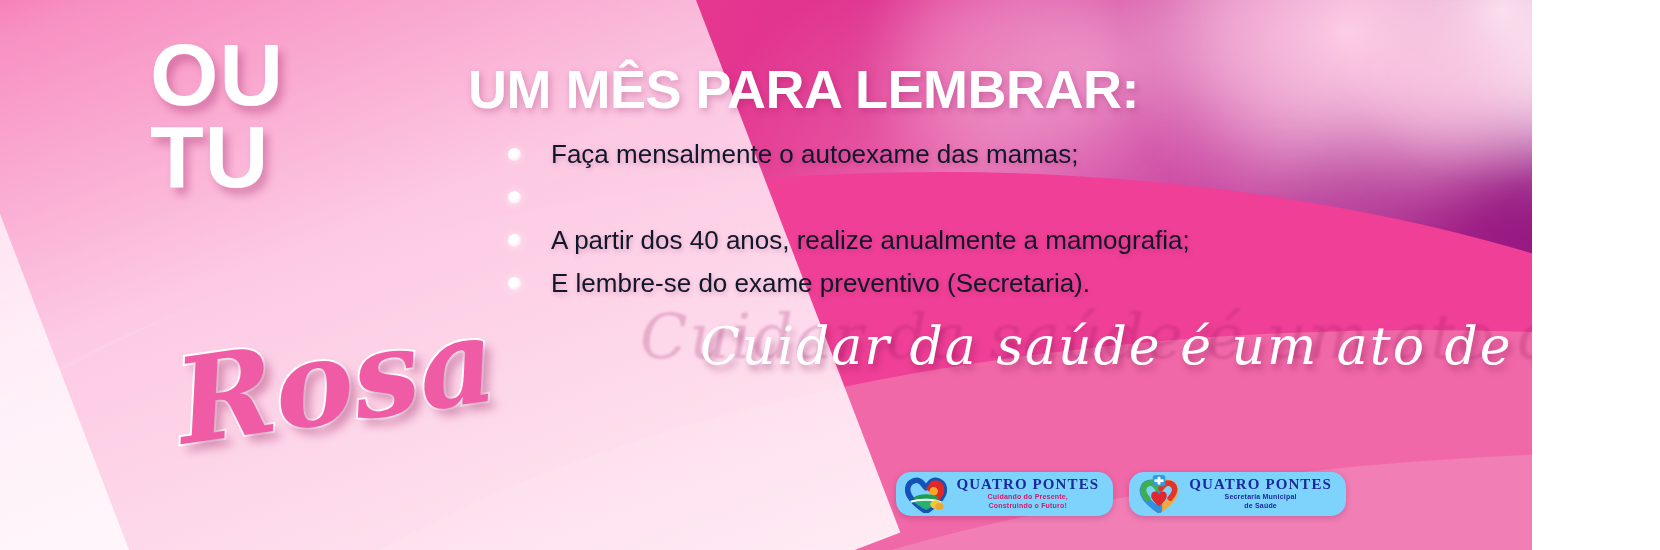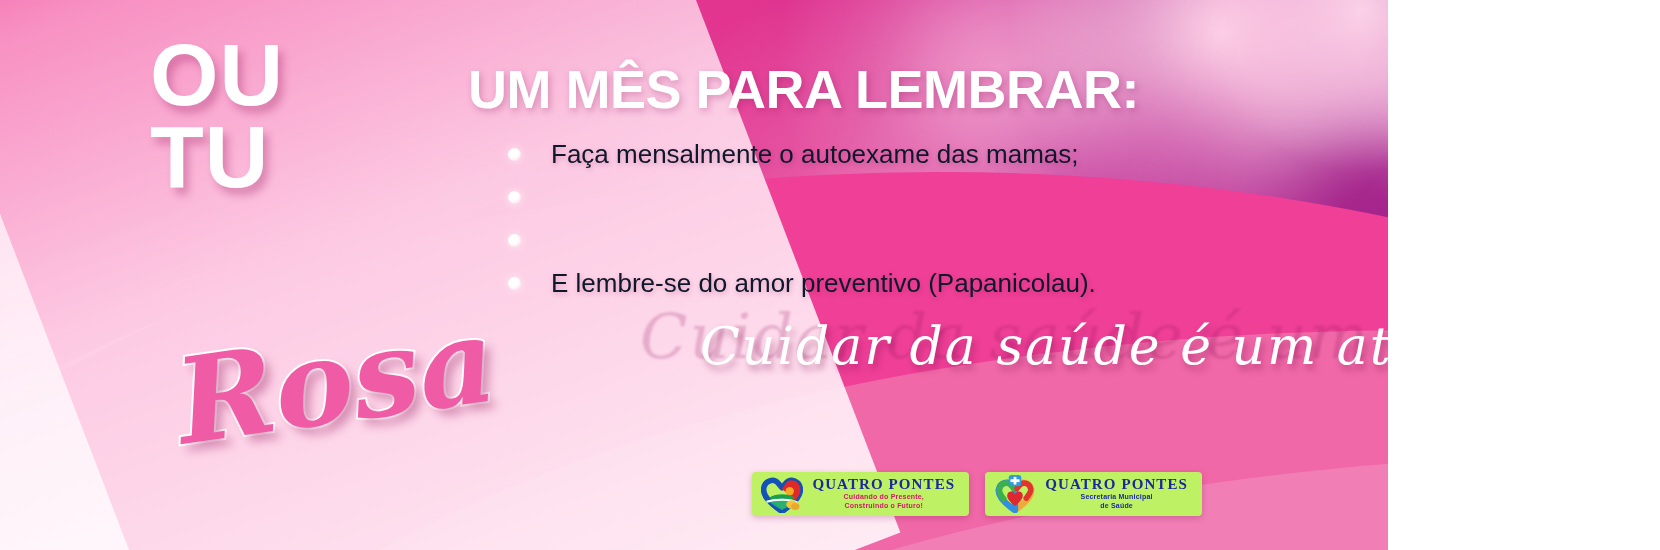--- a/index.html
+++ b/index.html
@@ -1,20 +1,20 @@
 <!DOCTYPE html>
 <html><head>
 <meta charset="utf-8">
 <style>
   html,body{margin:0;padding:0;background:#fff;}
   body{font-family:"Liberation Sans",sans-serif;}
 
   .banner{
     position:relative;
-    width:1388px;
+    width:1532px;
     height:550px;
     overflow:hidden;
     background:#e8348c;
   }
 
   
   .bg-base{
     position:absolute; inset:0;
     background:
       radial-gradient(circle at 88% 6%,  rgba(255,222,235,0.95) 0%, rgba(255,222,235,0) 16%),
@@ -154,22 +154,22 @@
     letter-spacing:2px;
     filter:blur(1px);
   }
 
   
   .logos{
     position:absolute;right:186px;bottom:34px;z-index:8;
     display:flex;gap:16px;align-items:flex-end;
   }
   .logo-card{
-    background:#bef264;
-    border-radius:4px;
+    background:#7dd3fc;
+    border-radius:15px;
     padding:7px 14px 7px 9px;
     display:flex;align-items:center;gap:9px;
     box-shadow:0 2px 6px rgba(120,10,70,.25);
     height:44px;
     box-sizing:border-box;
   }
   .logo-mark{width:42px;height:38px;flex:0 0 auto;}
   .logo-txt{display:flex;flex-direction:column;justify-content:center;}
   .logo-title{
     font-family:"Liberation Serif",serif;
@@ -233,24 +233,25 @@
   <ul class="bullets">
     <li>
       <span class="dot"></span>
       <span class="bl-text">Faça mensalmente o autoexame das mamas;</span>
     </li>
     <li>
       <span class="dot"></span>
     </li>
     <li>
       <span class="dot"></span>
+      <span class="bl-text">A partir dos 40 anos, realize anualmente a mamografia;</span>
     </li>
     <li>
       <span class="dot"></span>
-      <span class="bl-text">E lembre-se do amor preventivo (Papanicolau).</span>
+      <span class="bl-text">E lembre-se do exame preventivo (Secretaria).</span>
     </li>
   </ul>
 
   <div class="tag-ghost">Cuidar da saúde é um ato de amor próprio.</div>
   <div class="tagline">Cuidar da saúde é um ato de amor próprio.</div>
 
   <div class="logos">
 
     <div class="logo-card">
       <span class="logo-mark">

